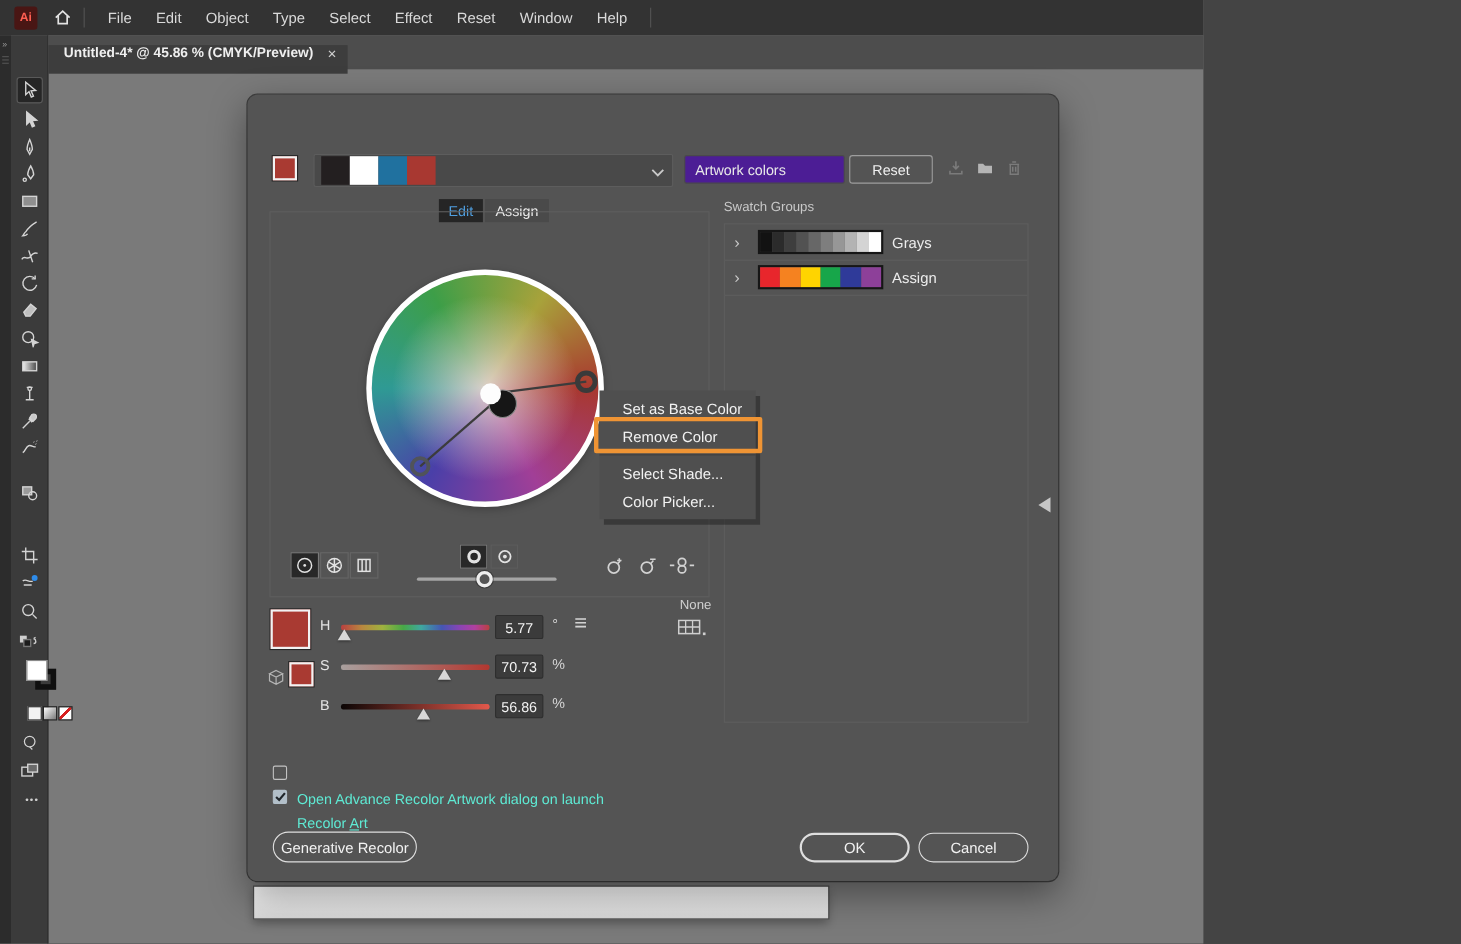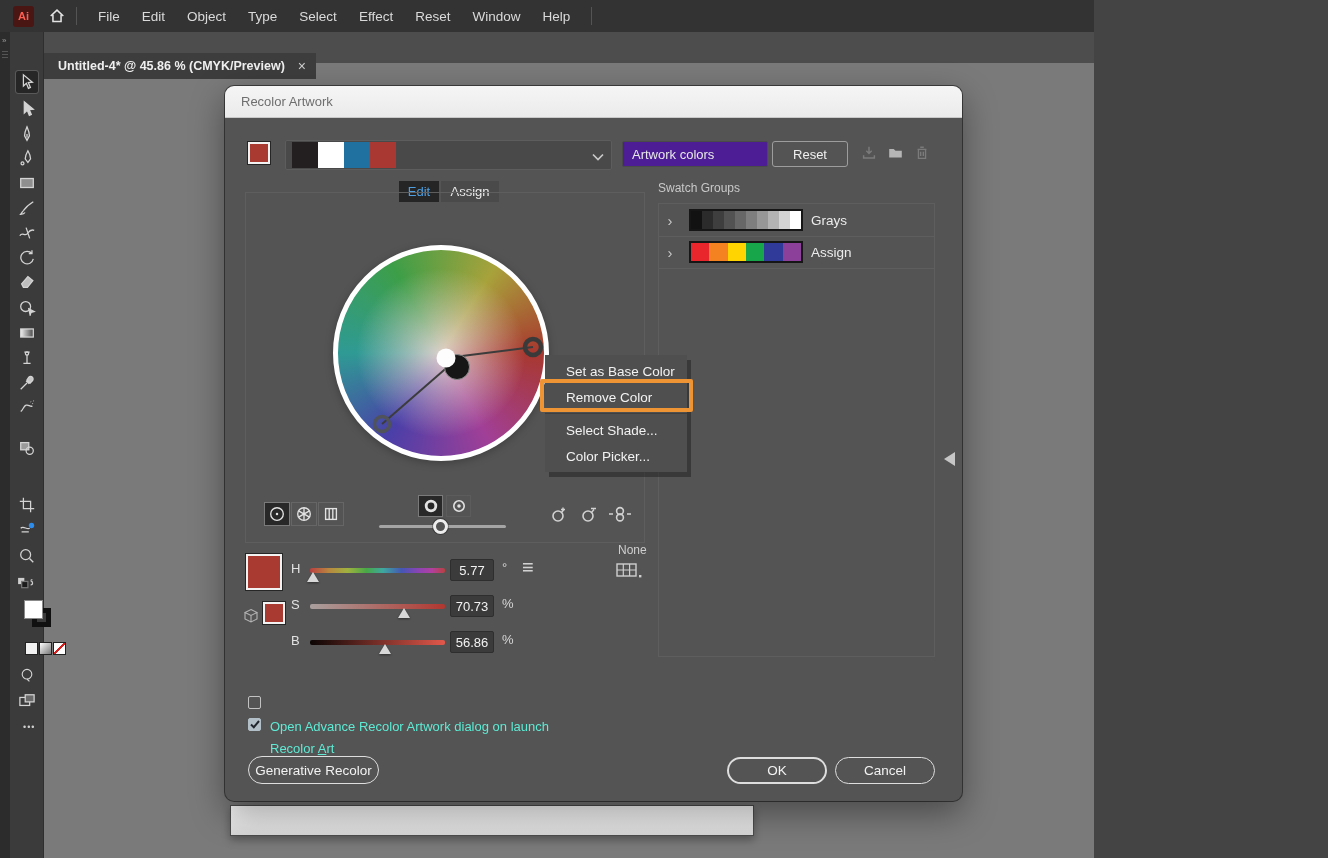--- a/index.html
+++ b/index.html
@@ -13,21 +13,21 @@
   .msep{width:1px;height:18px;background:#545454;margin:0 10px;}
   .mitem{padding:0 11px;cursor:default;}
   
   .dockstrip{left:0;top:32px;width:10px;height:826px;background:#2c2c2c;color:#9a9a9a;font-size:8px;}
   .toolbar{left:10px;top:32px;width:34px;height:826px;background:#3b3b3b;border-right:1px solid #2e2e2e;}
   .tool{position:absolute;left:6px;width:22px;height:22px;display:flex;align-items:center;justify-content:center;border-radius:2px;}
   .tool.sel{background:#262626;outline:1px solid #595959;}
   .tool svg{stroke:#d4d4d4;fill:none;stroke-width:1.4;}
   
   .tabbar{left:44px;top:32px;width:1284px;height:31px;background:#4d4d4d;}
-  .tab{position:absolute;left:0;top:21px;width:272px;height:26px;background:#3d3d3d;color:#efefef;font-size:12.5px;font-weight:600;display:flex;align-items:center;padding:0 10px 0 14px;box-sizing:border-box;}
+  .tab{position:absolute;left:0;top:9px;width:272px;height:26px;background:#3d3d3d;color:#efefef;font-size:12.5px;font-weight:600;display:flex;align-items:flex-start;padding:0 10px 0 14px;box-sizing:border-box;}
   .tab .close{margin-left:auto;color:#cfcfcf;font-weight:400;font-size:14px;}
   
   .artboard{left:230px;top:805px;width:524px;height:31px;background:linear-gradient(180deg,#ffffff,#d8d8d8);border:1px solid #4c4c4c;box-shadow:0 4px 8px rgba(0,0,0,.3);}
   
   .dialog{left:225px;top:86px;width:737px;height:715px;background:#545454;border-radius:9px;box-shadow:0 12px 34px rgba(0,0,0,.4),0 0 0 1px #3e3e3e;}
   .dlg-title{left:0;top:0;width:737px;height:32px;background:linear-gradient(180deg,#f5f5f5,#ebebeb);border-radius:9px 9px 0 0;border-bottom:1px solid #c9c9c9;color:#6e6e6e;font-size:13px;display:flex;align-items:center;padding-left:16px;}
   .swatch{box-sizing:border-box;border:2px solid #f2f2f2;box-shadow:0 0 0 1px #262626;}
   .dropdown{left:60px;top:54px;width:327px;height:30px;background:#494949;border:1px solid #5d5d5d;border-radius:2px;}
   .dd-cells{left:6px;top:1px;width:104px;height:26px;display:flex;}
   .swatch-cell{flex:1;height:100%;}
@@ -235,23 +235,20 @@
   <div class="r tabbar">
     <div class="tab">
       <span>Untitled-4* @ 45.86 % (CMYK/Preview)</span>
       <span class="close">×</span>
     </div>
   </div>
 
   <div class="r artboard"></div>
 
   <div class="r dialog">
-    <div class="r dlg-title">
-      <span>Recolor Artwork</span>
-    </div>
 
     <div class="r swatch" style="left: 23px; top: 56px; width: 22px; height: 22px; background: rgb(169, 58, 50);"></div>
     <div class="r dropdown">
       <div class="r dd-cells">
           <div class="swatch-cell" style="background: rgb(35, 31, 32);"></div>
           <div class="swatch-cell" style="background: rgb(255, 255, 255);"></div>
           <div class="swatch-cell" style="background: rgb(32, 113, 159);"></div>
           <div class="swatch-cell" style="background: rgb(168, 56, 49);"></div>
         </div>
       <div class="r ico" style="left:306px;top:12px;">

